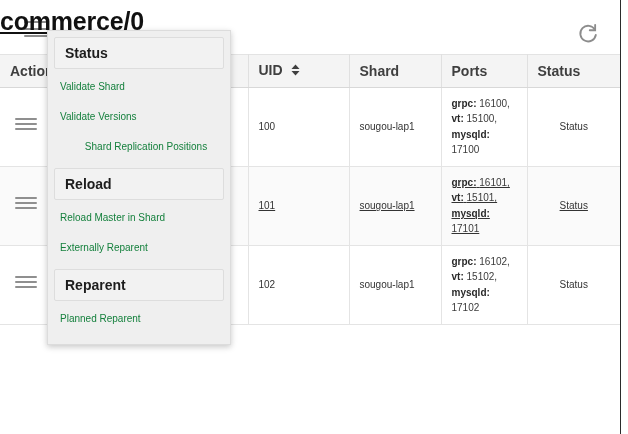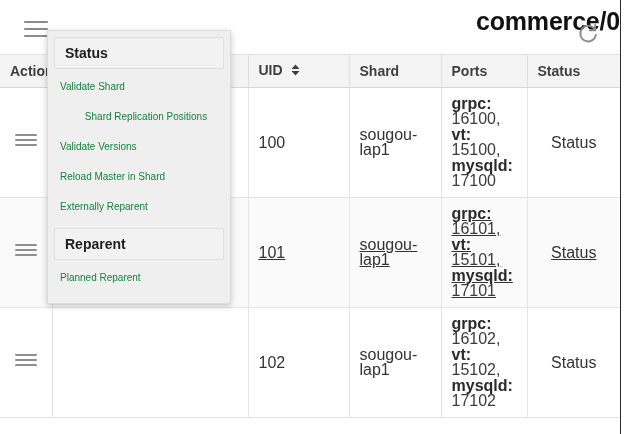--- a/index.html
+++ b/index.html
@@ -57,26 +57,27 @@
     left: 0;
     width: 24px;
     height: 2px;
     background: #8c8c8c;
     border-radius: 1px;
   }
   #page-title {
     position: absolute;
     left: 0; top: 7px;
     width: 620px;
-    text-align: right;
+    text-align: left;
     font-size: 25px;
     font-weight: bold;
     letter-spacing: -0.2px;
     color: #111111;
     white-space: nowrap;
+    text-decoration: underline;
   }
   #refresh-button {
     position: absolute;
     left: 575px; top: 22px;
     width: 26px; height: 26px;
     cursor: pointer;
   }
 
   
   #shard-table {
@@ -102,21 +103,21 @@
     white-space: nowrap;
     vertical-align: middle;
   }
   #shard-table th:last-child { border-right: none; }
   #shard-table td {
     padding: 8px 10px;
     border-right: 1px solid #e4e4e4;
     border-bottom: 1px solid #e4e4e4;
     vertical-align: middle;
     color: #333333;
-    font-size: 16px;
+    font-size: 10px;
     line-height: 15.5px;
     height: 73px;
     box-sizing: border-box;
     word-break: break-word;
   }
   #shard-table td:last-child { border-right: none; }
   .row-odd  td { background: #ffffff; }
   .row-even td { background: #fafafa; text-decoration: underline; }
 
   .col-action  { width: 52px; }
@@ -307,23 +308,24 @@
         </td>
       </tr>
 
     </tbody>
   </table>
 
   <div id="shard-actions-menu">
 
     <div class="menu-group-header">Status</div>
     <div class="menu-item">Validate Shard</div>
+    <div class="menu-item">Validate Versions</div>
     <div class="menu-item indented">Shard Replication Positions</div>
-    <div class="menu-item">Validate Versions</div>
-
+
+    <div class="menu-group-header">Reload</div>
     <div class="menu-item">Reload Master in Shard</div>
 
     <div class="menu-item">Externally Reparent</div>
 
     <div class="menu-group-header">Reparent</div>
     <div class="menu-item">Planned Reparent</div>
 
   </div>
 
 </div>

